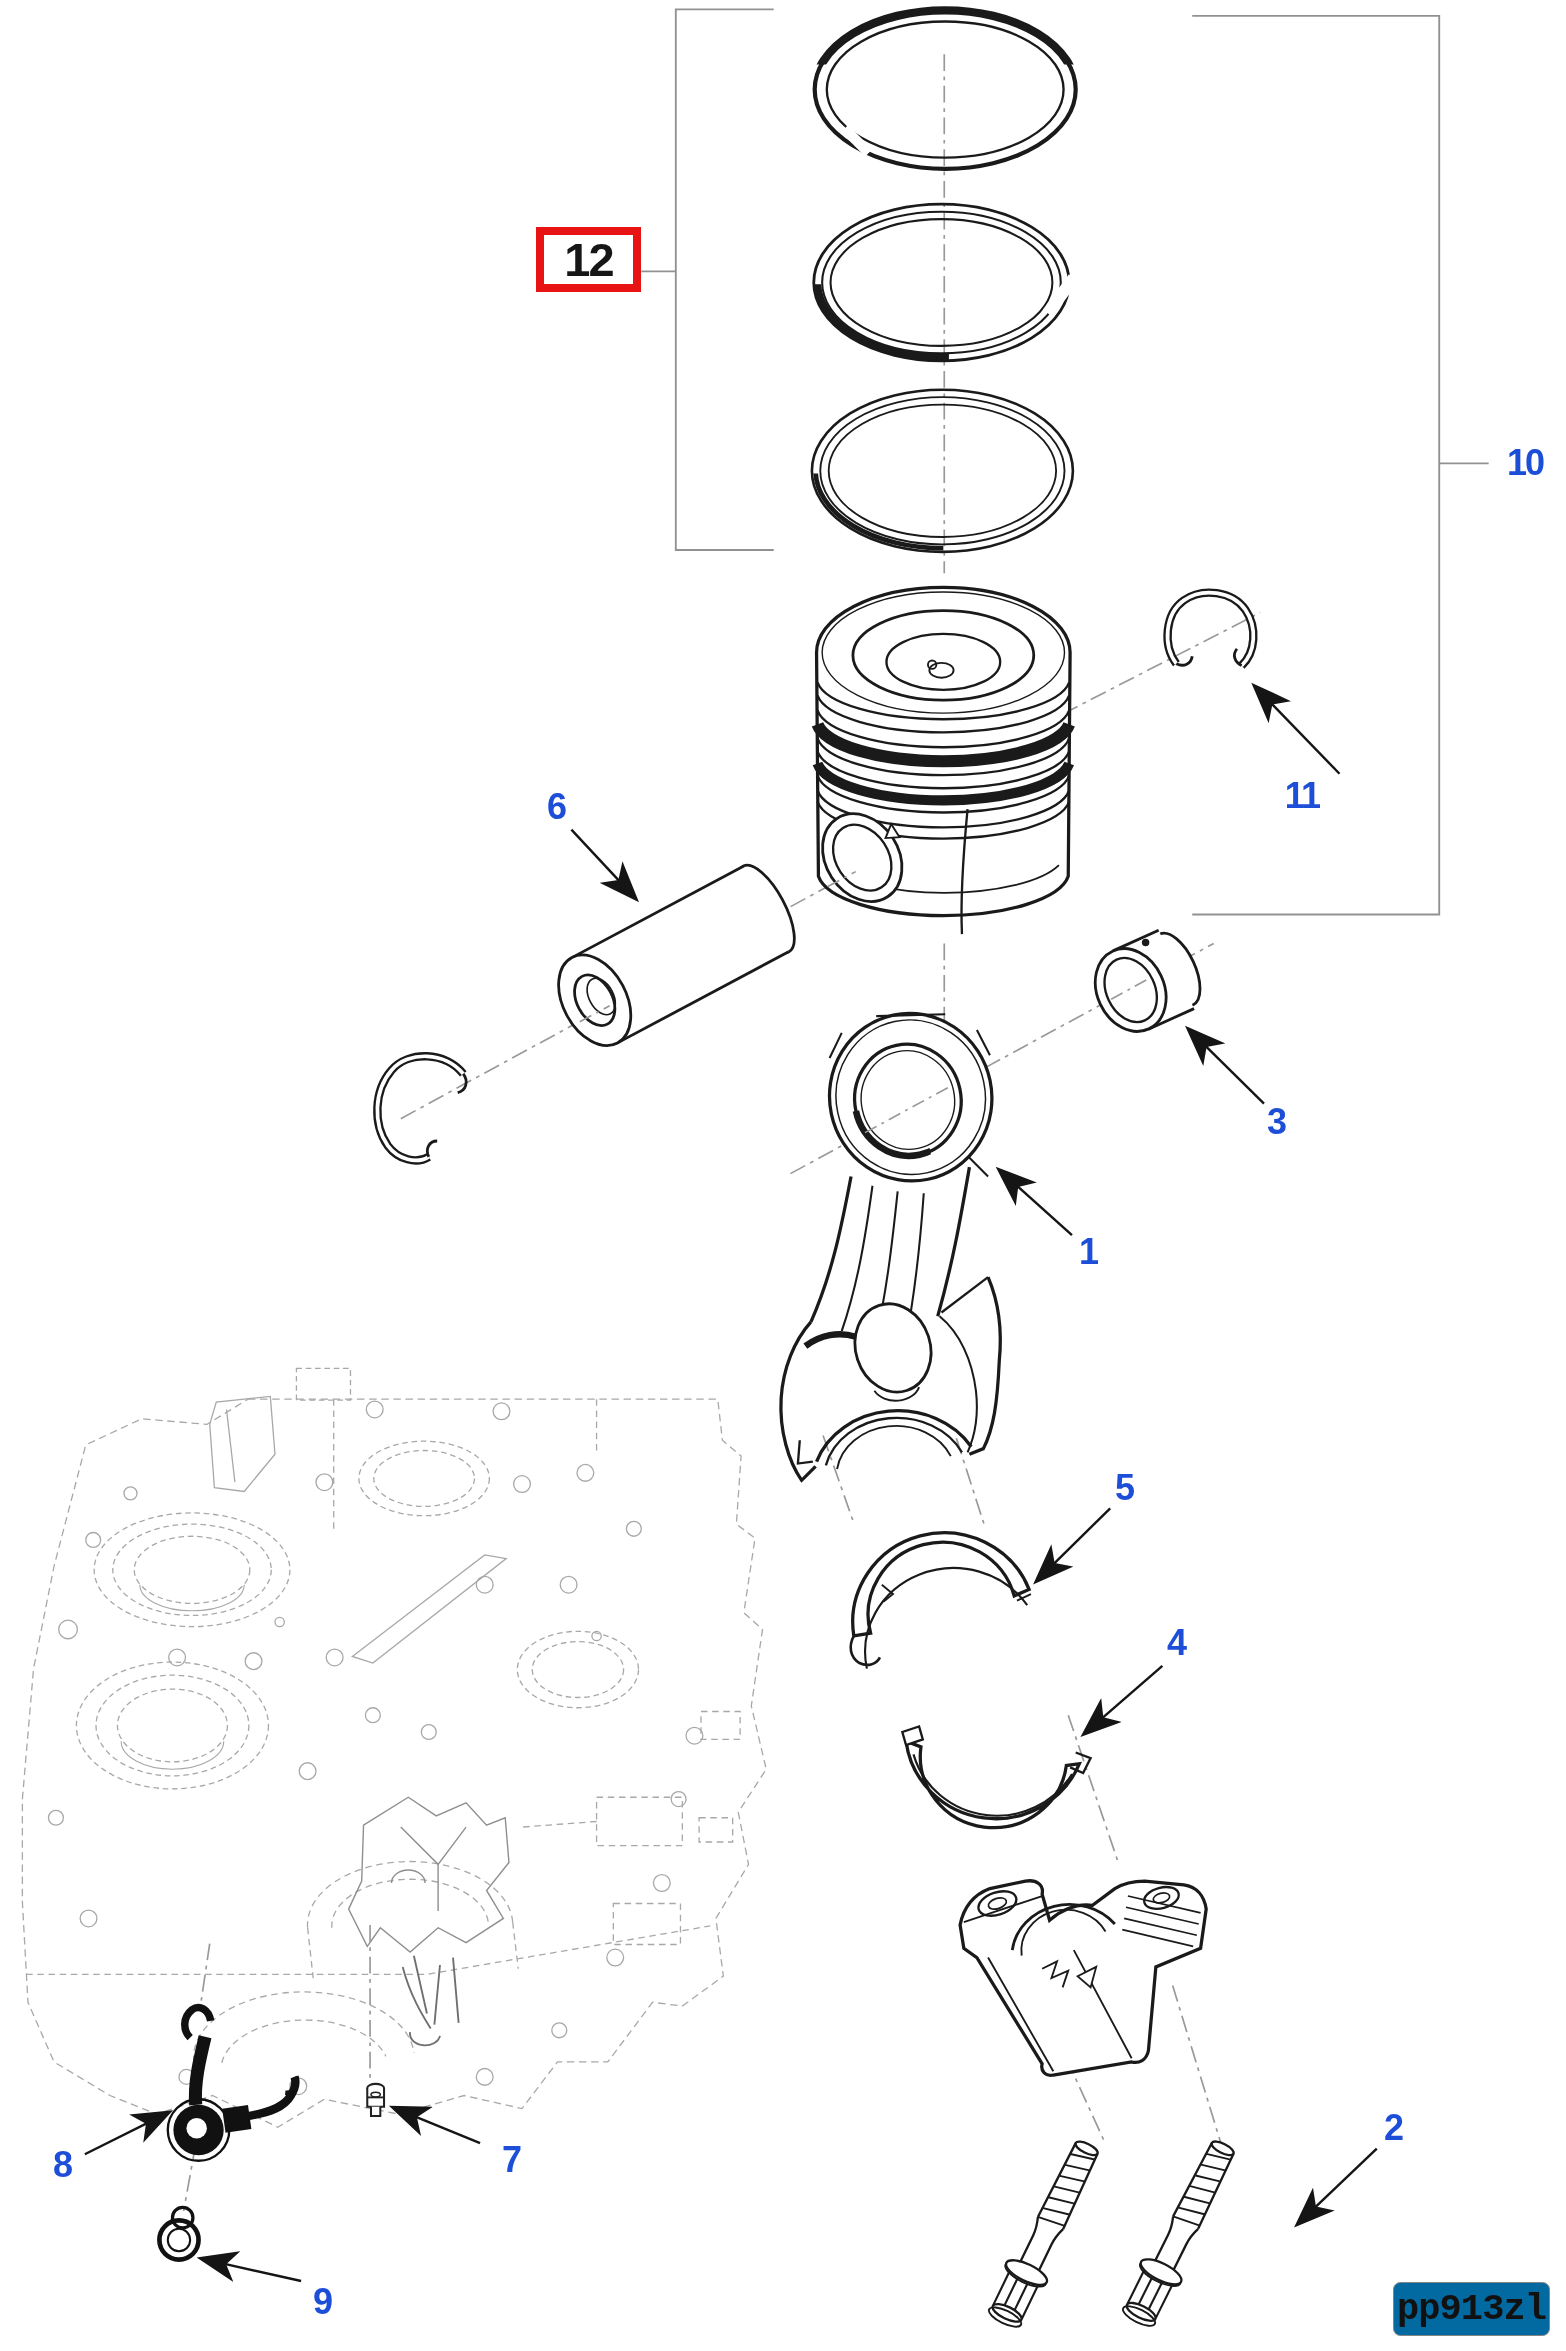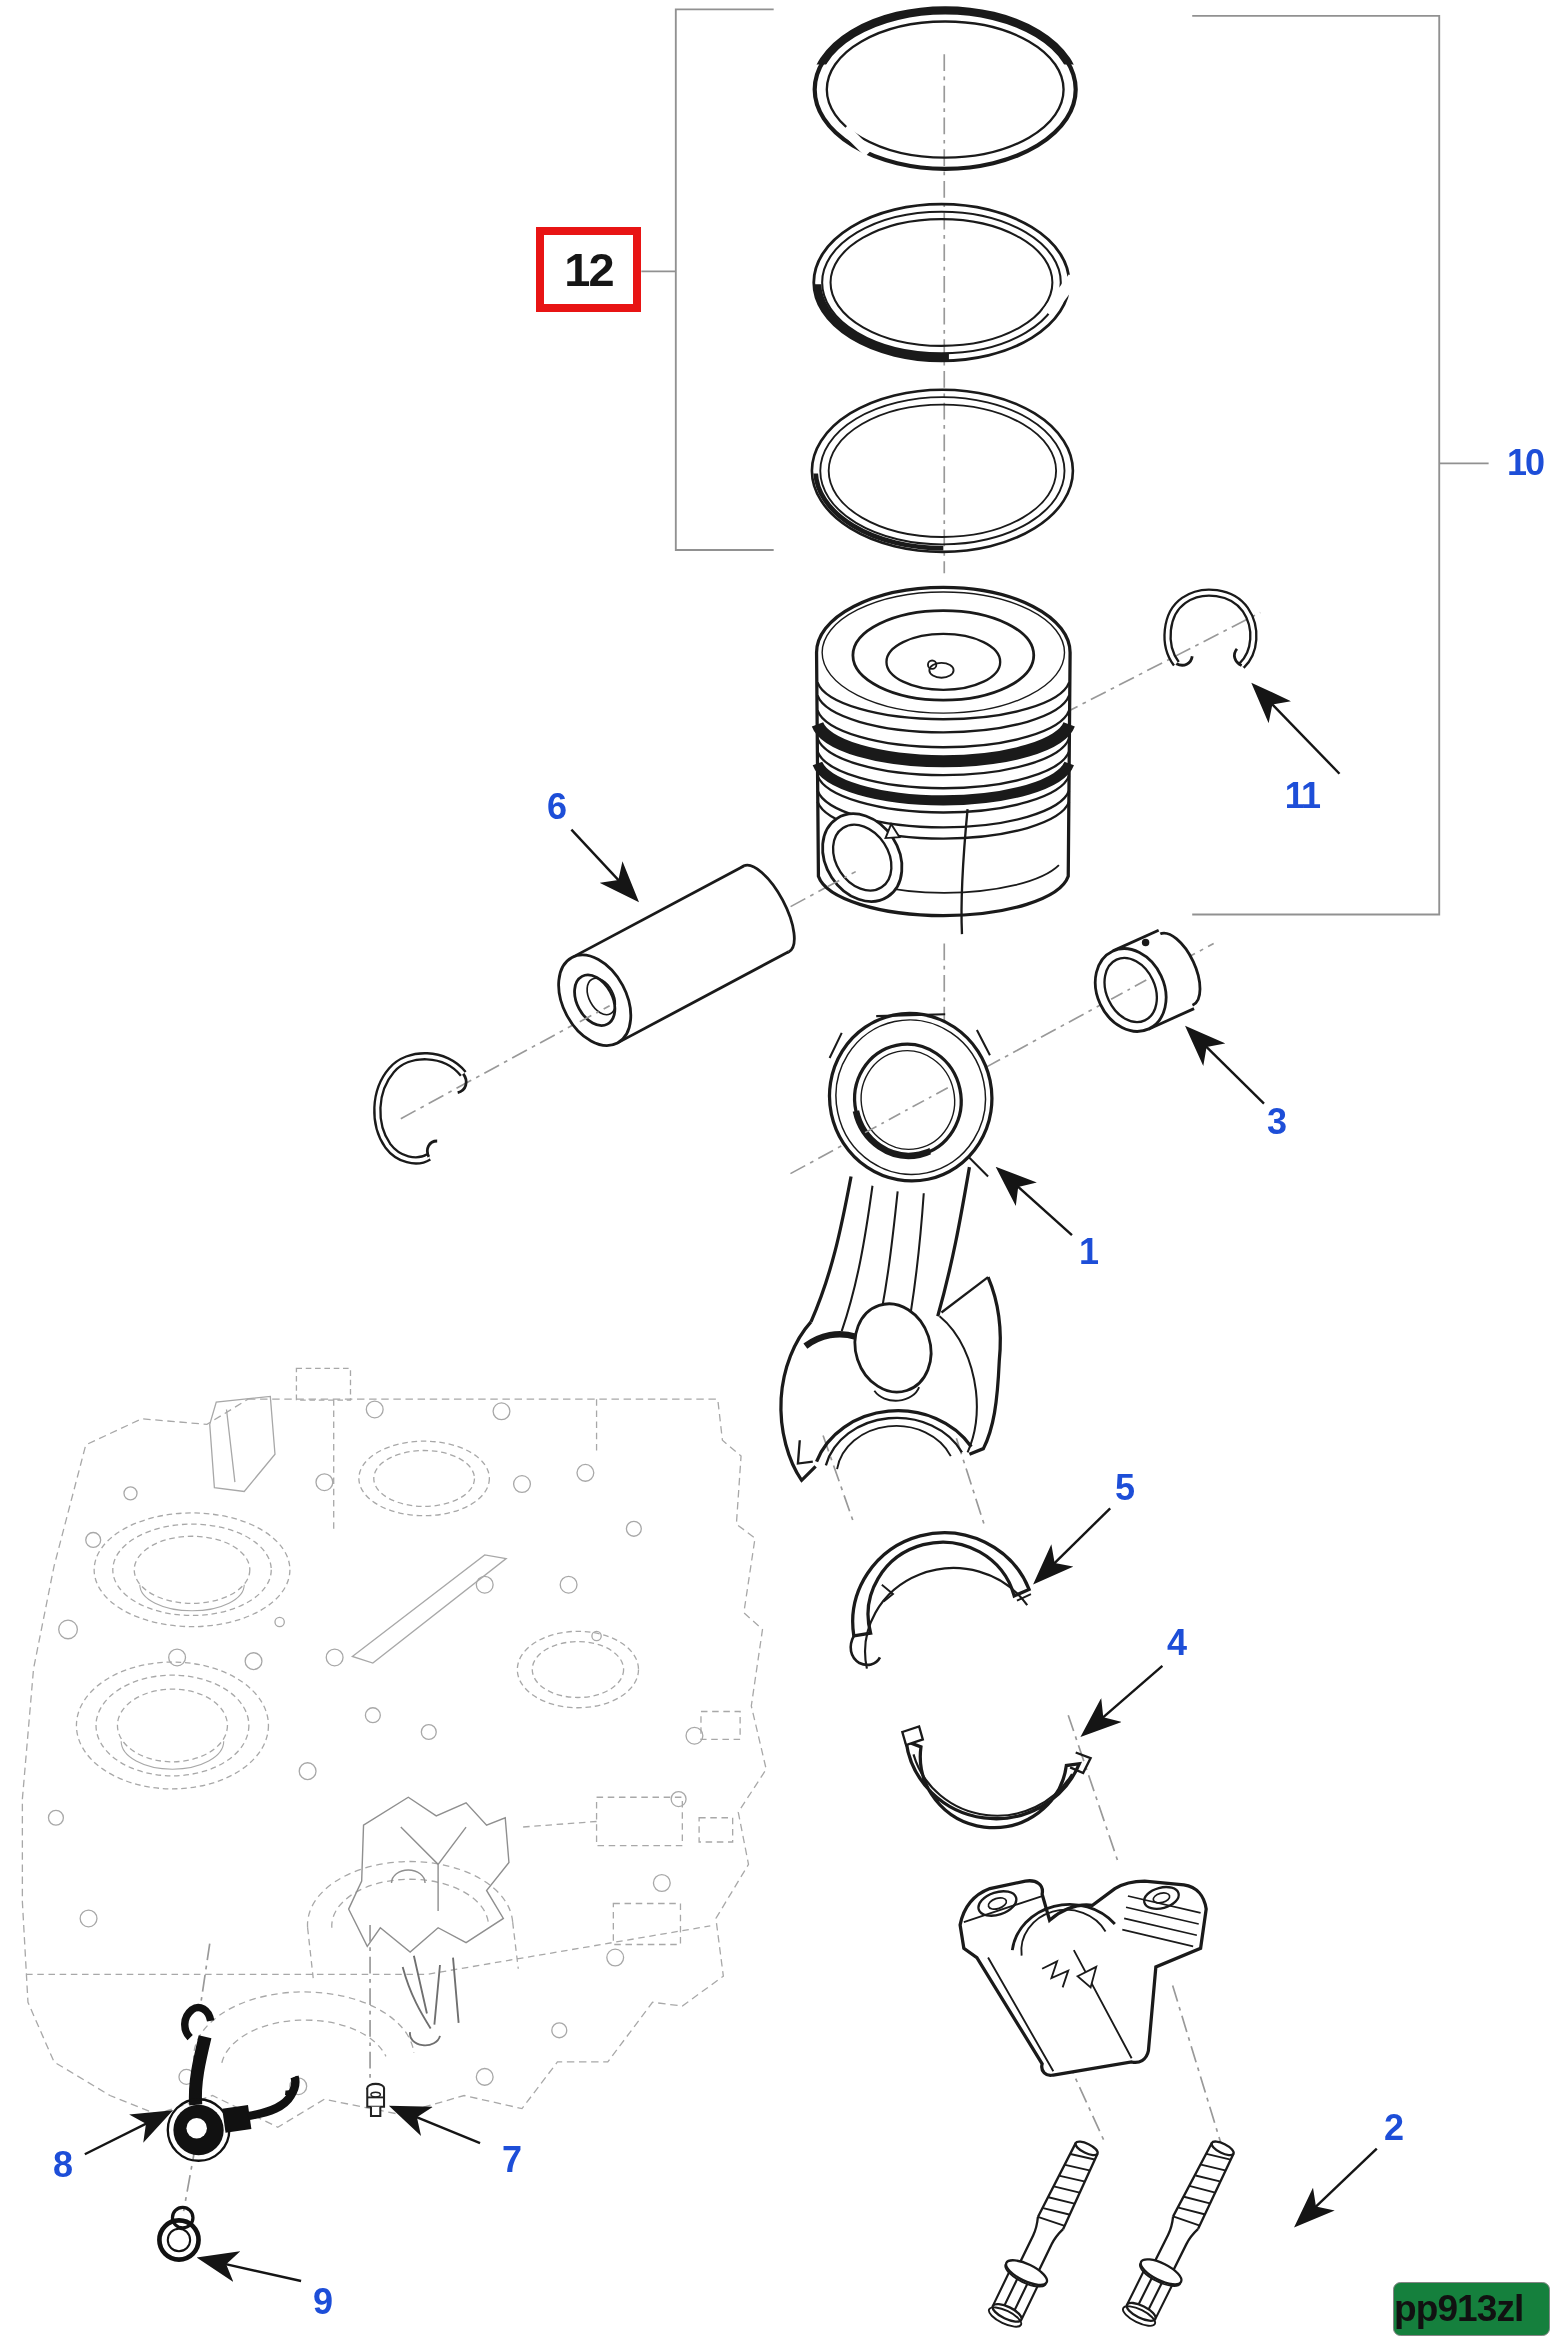--- a/index.html
+++ b/index.html
@@ -1,26 +1,26 @@
 <!DOCTYPE html>
 <html style="font-size:15px"><head>
 <meta charset="utf-8">
 <style>
   html,body{margin:0;padding:0;background:#fff;}
   .stage{position:relative;width:1566px;height:2351px;background:#ffffff;overflow:hidden;
          font-family:"Liberation Sans",sans-serif;}
   .stage svg{position:absolute;left:0;top:0;}
   .callout{position:absolute;transform:translate(-50%,-50%);font-weight:700;font-size:36px;
            letter-spacing:-1.9px;color:#1d4ed8;line-height:1;}
-  .hl-box{position:absolute;left:536px;top:227px;width:105px;height:85px;box-sizing:border-box;
+  .hl-box{position:absolute;left:536px;top:227px;width:105px;height:65px;box-sizing:border-box;
           border:8.4px solid #e81414;background:#fff;display:flex;align-items:center;justify-content:center;}
   .hl-box span{font-weight:700;font-size:47px;letter-spacing:-1.9px;color:#161616;line-height:1;}
   .code-box{position:absolute;left:1393px;top:2282px;width:157px;height:54px;box-sizing:border-box;
-            border:1.9px solid #858585;border-radius:7.5px;background:#15803d;display:flex;align-items:center;
-            justify-content:flex-start;font-weight:700;font-size:37px;letter-spacing:-0.9px;color:#111;}
+            border:1.9px solid #858585;border-radius:7.5px;background:#0369a1;display:flex;align-items:center;
+            justify-content:center;font-weight:700;font-size:37px;letter-spacing:-0.9px;color:#111;font-family:Liberation Mono, monospace;}
 </style>
 </head>
 <body>
 
 <div class="stage">
 
 <svg width="1566" height="2351" viewBox="0 0 1680 2522">
   <defs>
     <marker id="ah" markerWidth="17" markerHeight="13" refX="15" refY="6.5" orient="auto">
       <path d="M0,0 L17,6.5 L0,13 L4.5,6.5 Z" fill="#151515"></path>

